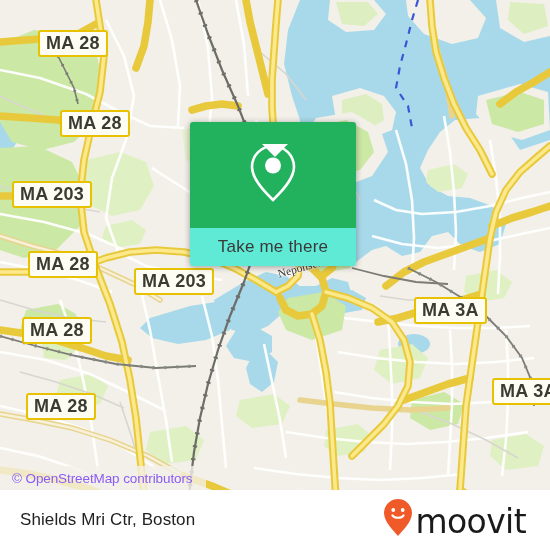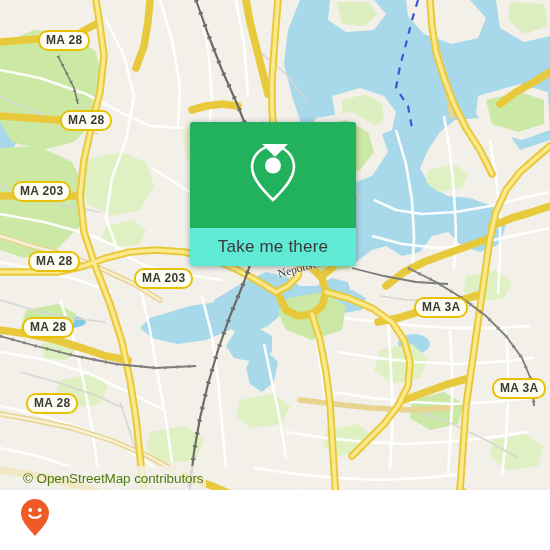--- a/index.html
+++ b/index.html
@@ -10,22 +10,22 @@
 
   
   #map{position:absolute;left:0;top:0;width:550px;height:550px;}
   #map svg{display:block;width:550px;height:550px;}
 
   
   #osm-bar{
     position:absolute;left:0;top:466px;width:206px;height:24px;
     background:rgba(242,240,233,0.80);
     display:flex;align-items:center;
-    box-sizing:border-box;padding-left:23px;
-    font-size:13.5px;color:#4d7c0f;letter-spacing:-0.1px;
+    box-sizing:border-box;padding-left:12px;
+    font-size:13.5px;color:#8b5cf6;letter-spacing:-0.1px;
   }
 
   
   #bottom-bar{
     position:absolute;left:0;top:490px;width:550px;height:60px;
     background:#fff;display:flex;align-items:center;
     justify-content:space-between;box-sizing:border-box;
     padding:0 24px 0 20px;
   }
   #place-title{font-size:17px;color:#222;letter-spacing:.1px;}
@@ -52,22 +52,22 @@
   #popup-label{font-size:17px;color:#3a3a3a;letter-spacing:.2px;}
   #popup-tail{
     position:absolute;left:50%;top:144px;transform:translateX(-50%);
     width:0;height:0;border-left:13px solid transparent;
     border-right:13px solid transparent;border-top:13px solid #fdfdfd;
   }
 
   
   .shield{
     position:absolute;box-sizing:border-box;
-    background:#fefdf4;border:2.2px solid #e8c200;border-radius:10px;
-    color:#3b3b32;font-size:12px;font-weight:bold;letter-spacing:.3px;
+    background:#fefdf4;border:2.2px solid #e8c200;border-radius:3px;
+    color:#3b3b32;font-size:18px;font-weight:bold;letter-spacing:.3px;
     padding:2px 6px 3px 6px;white-space:nowrap;line-height:1;
   }
   .rlabel{
     position:absolute;color:#3d3d3d;font-size:11.5px;
     font-family:"Liberation Serif",serif;white-space:nowrap;
     text-shadow:0 0 3px #fff,0 0 3px #fff,0 0 2px #fff;
   }
 </style>
 </head>
 <body>
@@ -348,26 +348,28 @@
       <span id="popup-label">Take me there</span>
     </div>
   </div>
   <div id="popup-tail"></div>
 
   <div id="osm-bar">
     <span>© OpenStreetMap contributors</span>
   </div>
 
   <div id="bottom-bar">
+    <div id="place-title">Shields Mri Ctr, Boston</div>
     <div id="moovit-logo">
       <span>
         <svg width="30" height="40" viewBox="0 0 30 40" xmlns="http://www.w3.org/2000/svg">
           <path d="M15 1 C7.3 1 1 7.3 1 15 C1 24 11 33 15 38 C19 33 29 24 29 15
                    C29 7.3 22.7 1 15 1 Z" fill="#ef5a28"></path>
           <circle cx="10.3" cy="12" r="1.9" fill="#ffffff"></circle>
           <circle cx="19.7" cy="12" r="1.9" fill="#ffffff"></circle>
           <path d="M9.4 17.4 C11.6 20.6 18.4 20.6 20.6 17.4" fill="none" stroke="#ffffff" stroke-width="2.1" stroke-linecap="round"></path>
         </svg>
       </span>
+      <span class="logo-word">moovit</span>
     </div>
   </div>
 
 </div>
 
 </body></html>

